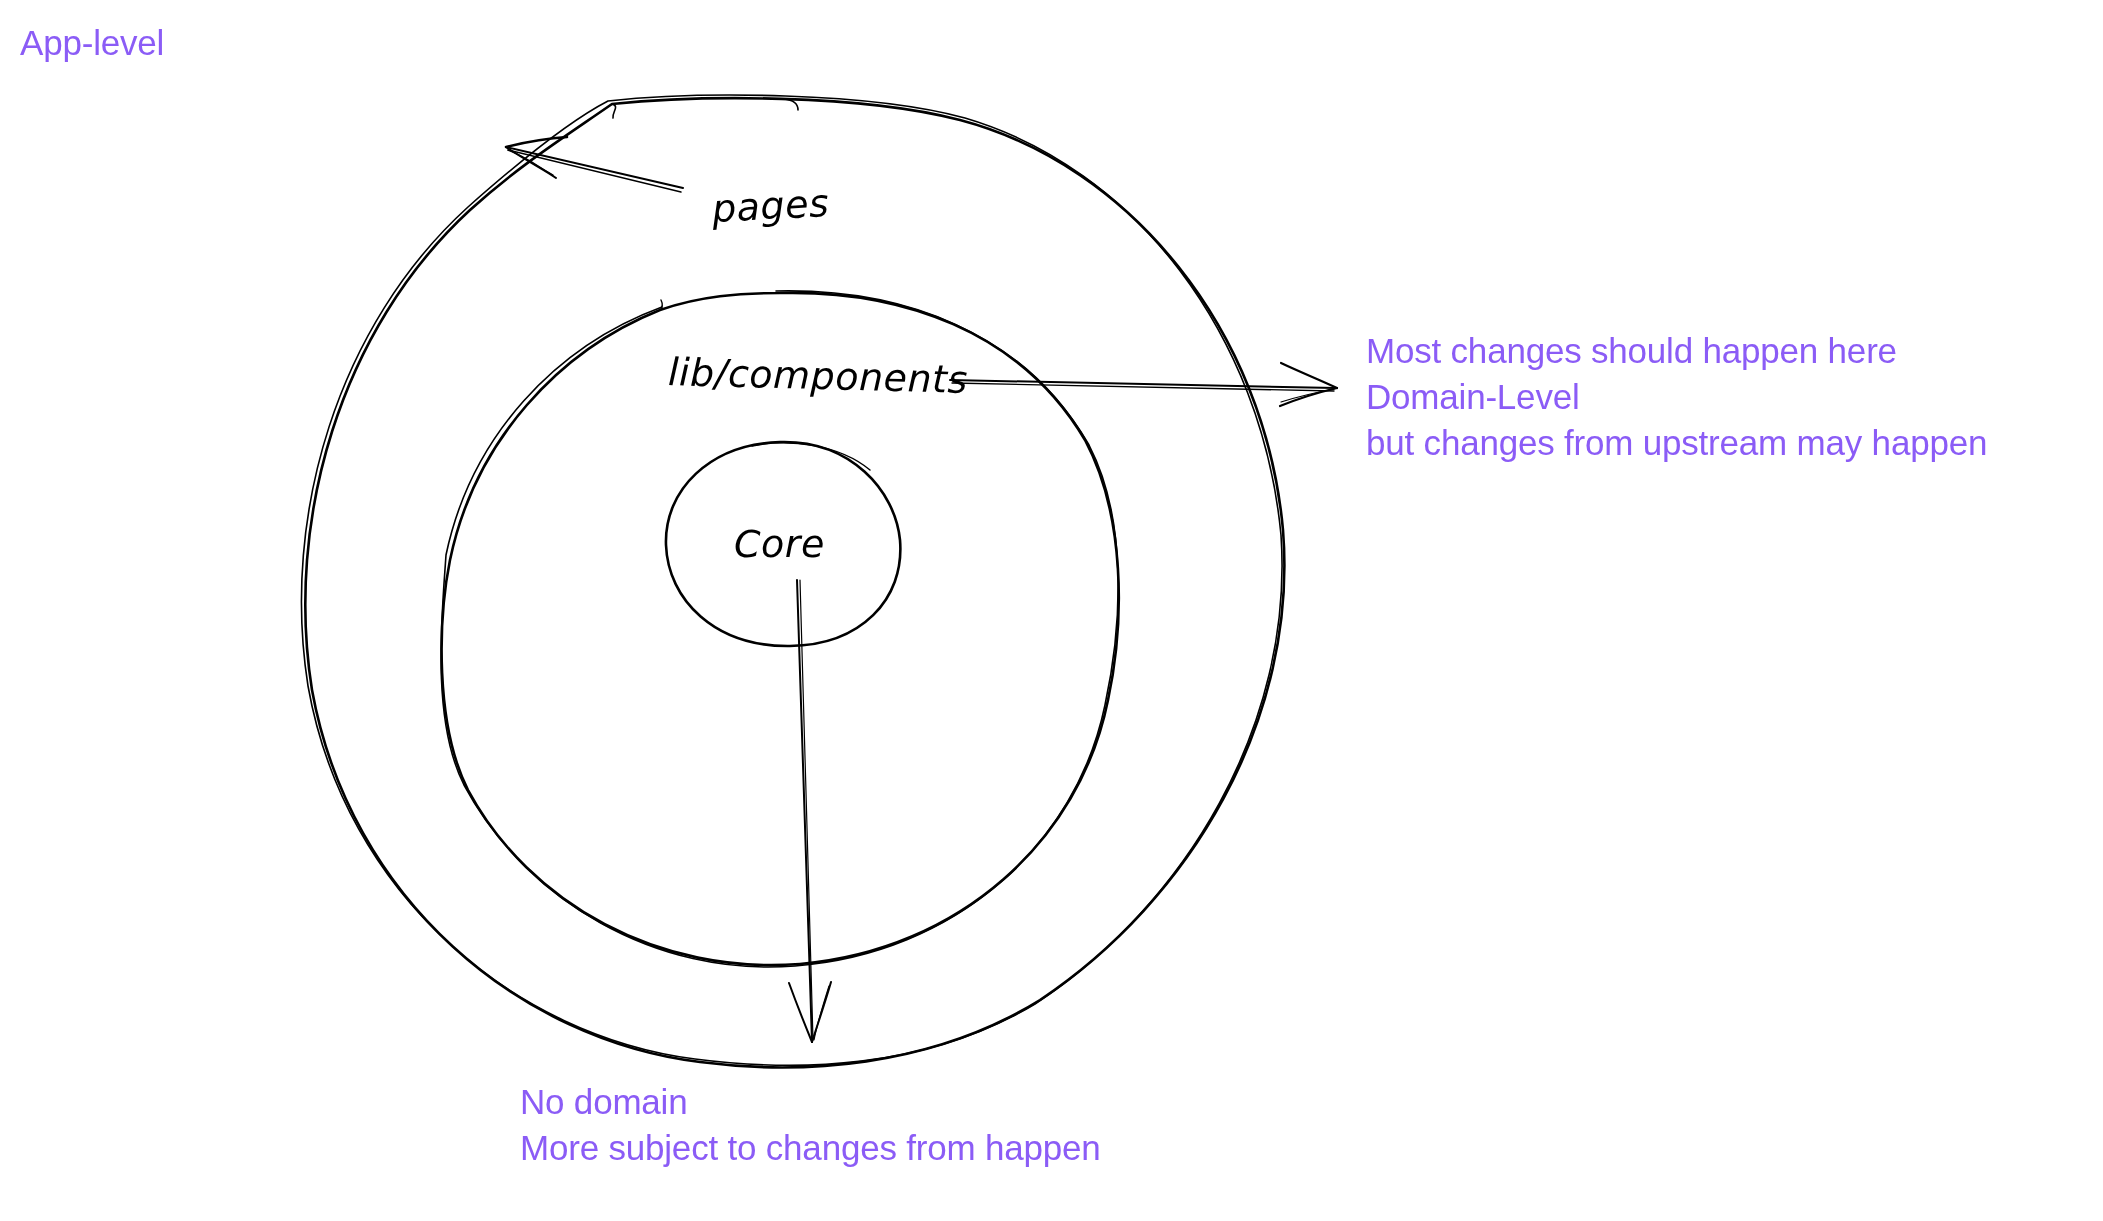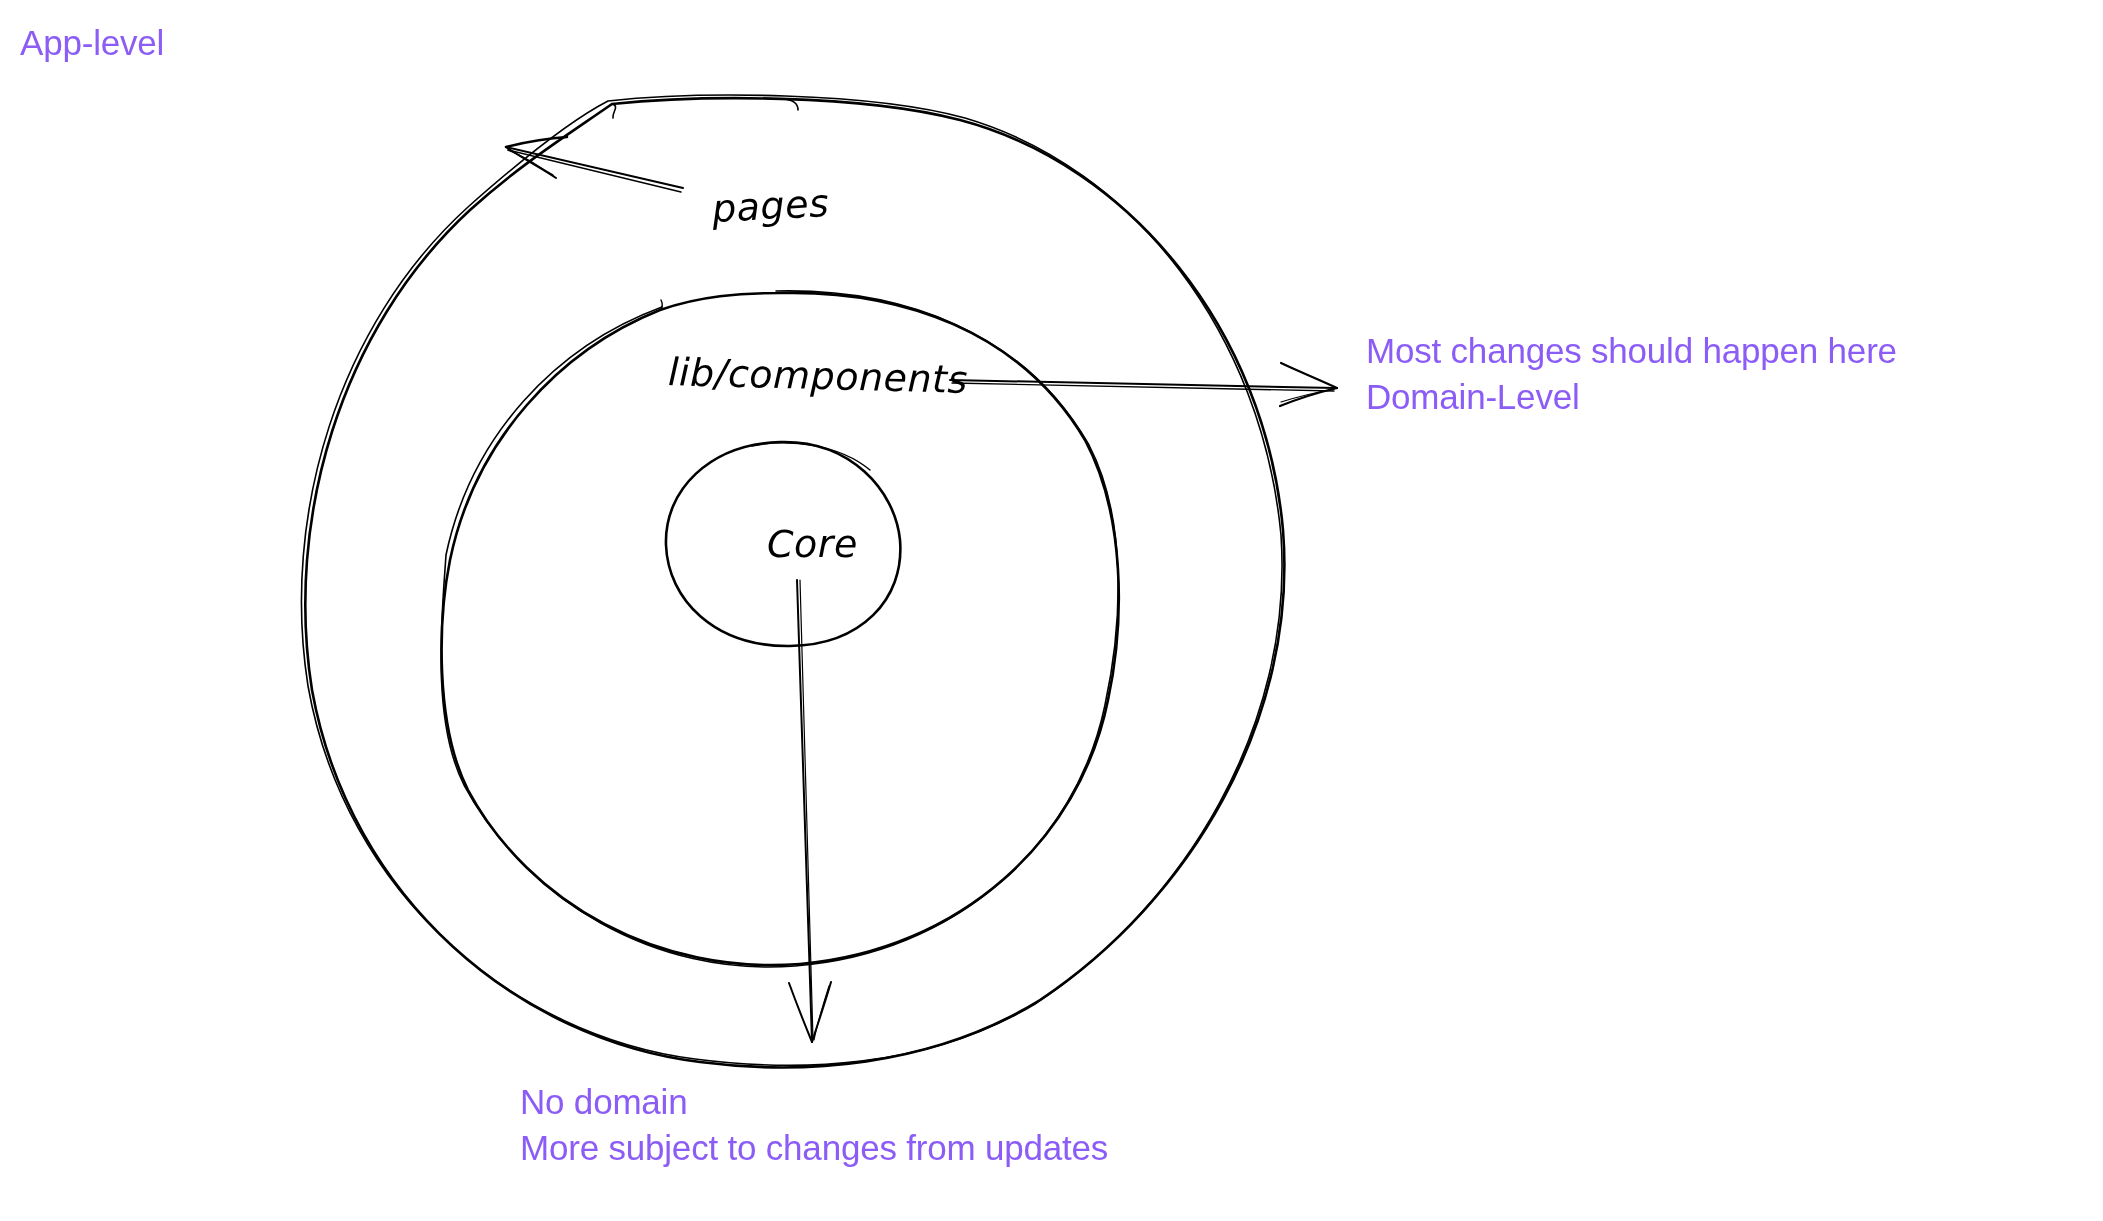--- a/index.html
+++ b/index.html
@@ -134,29 +134,30 @@
       <path stroke-width="2" d="M 789 983 C 797 1005, 805 1025, 812 1042"></path>
       <path stroke-width="2" d="M 831 982 C 825 1003, 818 1023, 812 1042"></path>
       <path stroke-width="1.2" d="M 829 986 C 823 1005, 817 1024, 814 1040"></path>
     </g>
   </svg>
 
   <div class="hand-label" style="left:712px; top:186px; transform: rotate(-3deg);">pages</div>
 
   <div class="hand-label" style="left:668px; top:356px; transform: rotate(1.5deg);">lib/components</div>
 
-  <div class="hand-label" style="left:767px; top:524px;font-style:italic;">Core</div>
+  <div class="hand-label" style="left:734px; top:524px;font-style:italic;">Core</div>
 
   <div class="annotation" style="left:20px; top:20px;">
     <span class="line">App-level</span>
   </div>
 
   <div class="annotation" style="left:1366px; top:328px;">
     <span class="line">Most changes should happen here</span>
     <span class="line">Domain-Level</span>
+    <span class="line">but changes from upstream may happen</span>
   </div>
 
   <div class="annotation" style="left:520px; top:1079px;">
     <span class="line">No domain</span>
-    <span class="line">More subject to changes from updates</span>
+    <span class="line">More subject to changes from happen</span>
   </div>
 
 </div>
 
 </body></html>

